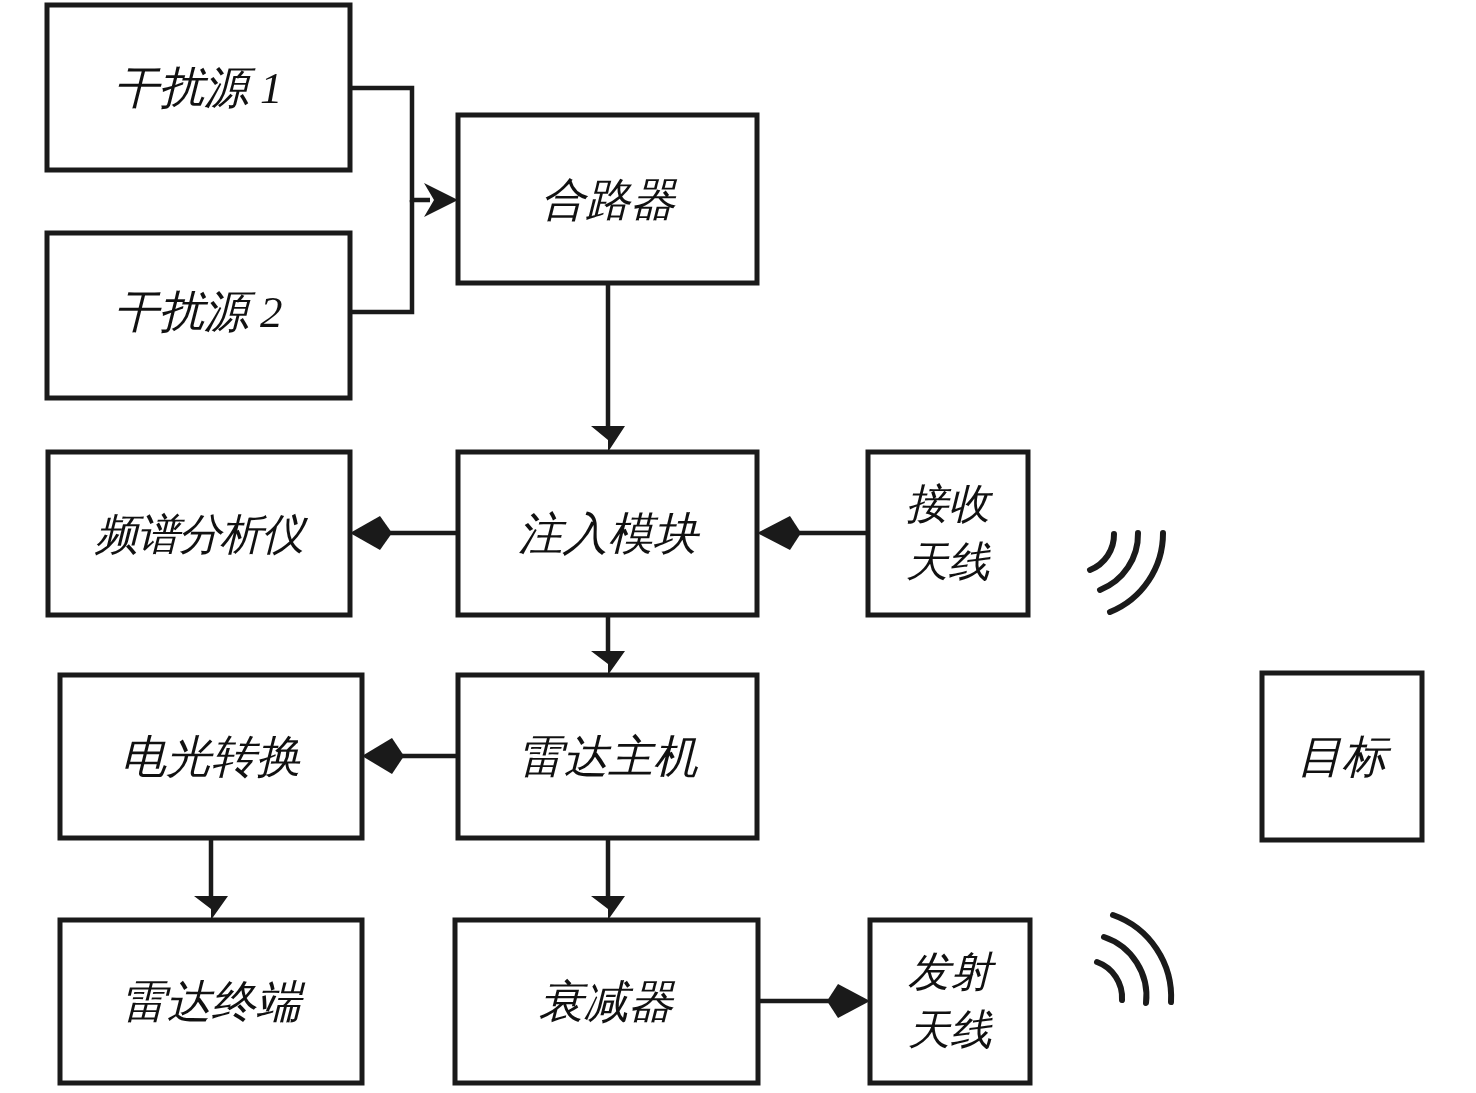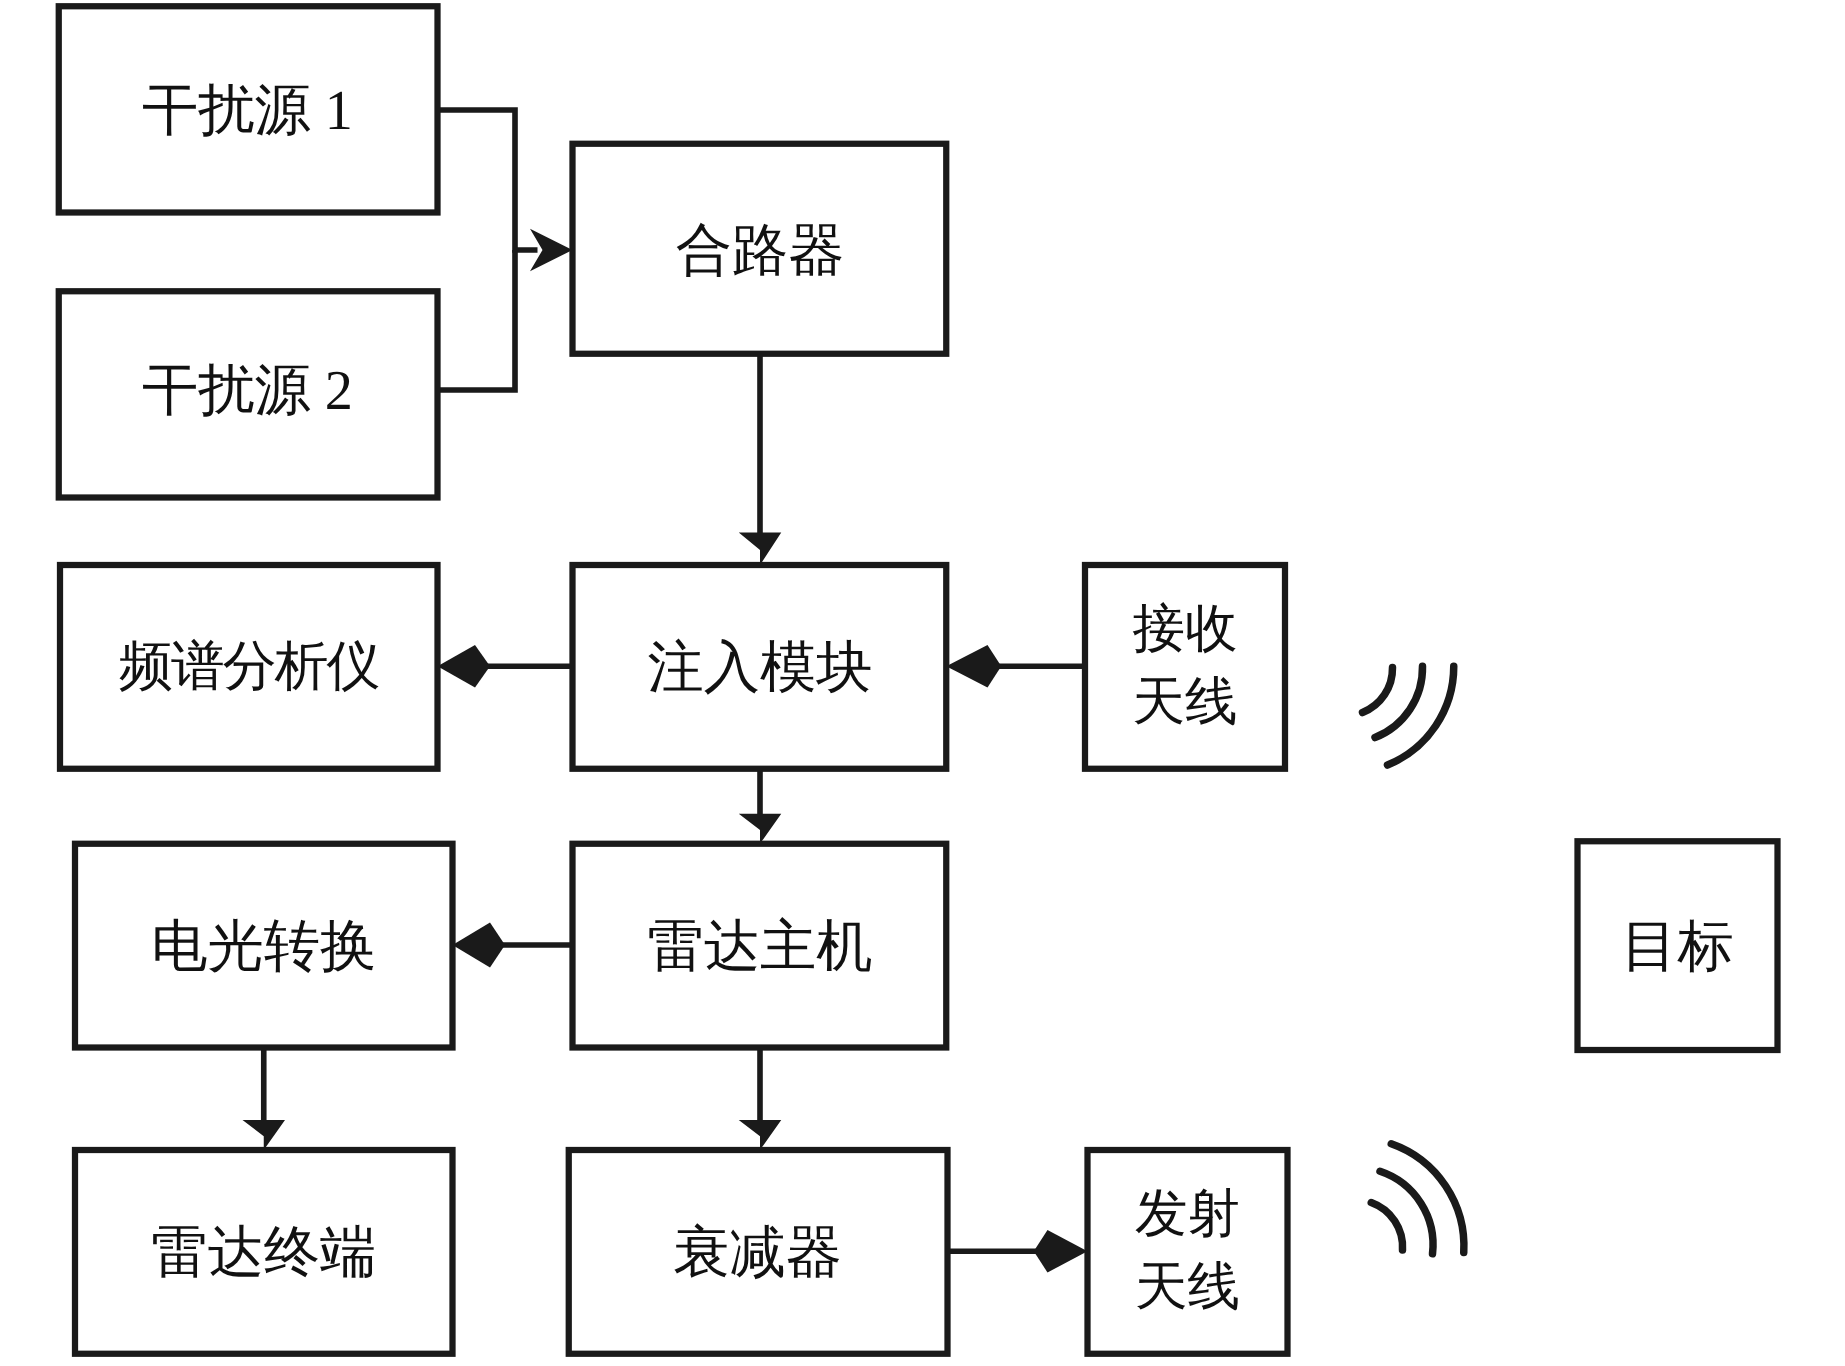--- a/index.html
+++ b/index.html
@@ -10,20 +10,21 @@
   body {
     width: 1476px;
     height: 1093px;
     font-family: "Liberation Serif", "DejaVu Serif", serif;
     overflow: hidden;
   }
   #diagram-root {
     position: relative;
     width: 1208px;
     height: 1093px;
+    font-style: italic;
   }
   svg.diagram {
     display: block;
     width: 1476px;
     height: 1093px;
   }
   .node-rect {
     fill: #ffffff;
     stroke: #1a1a1a;
     stroke-width: 5;

